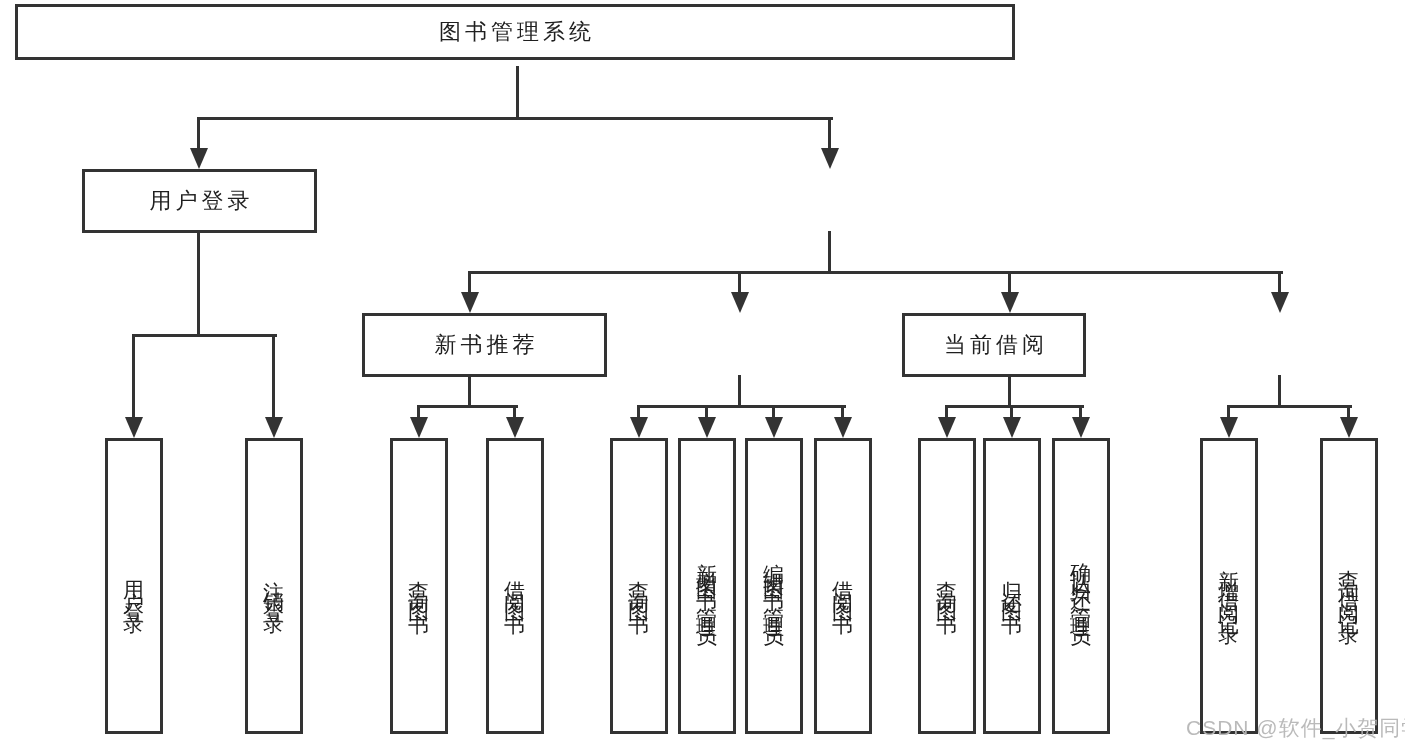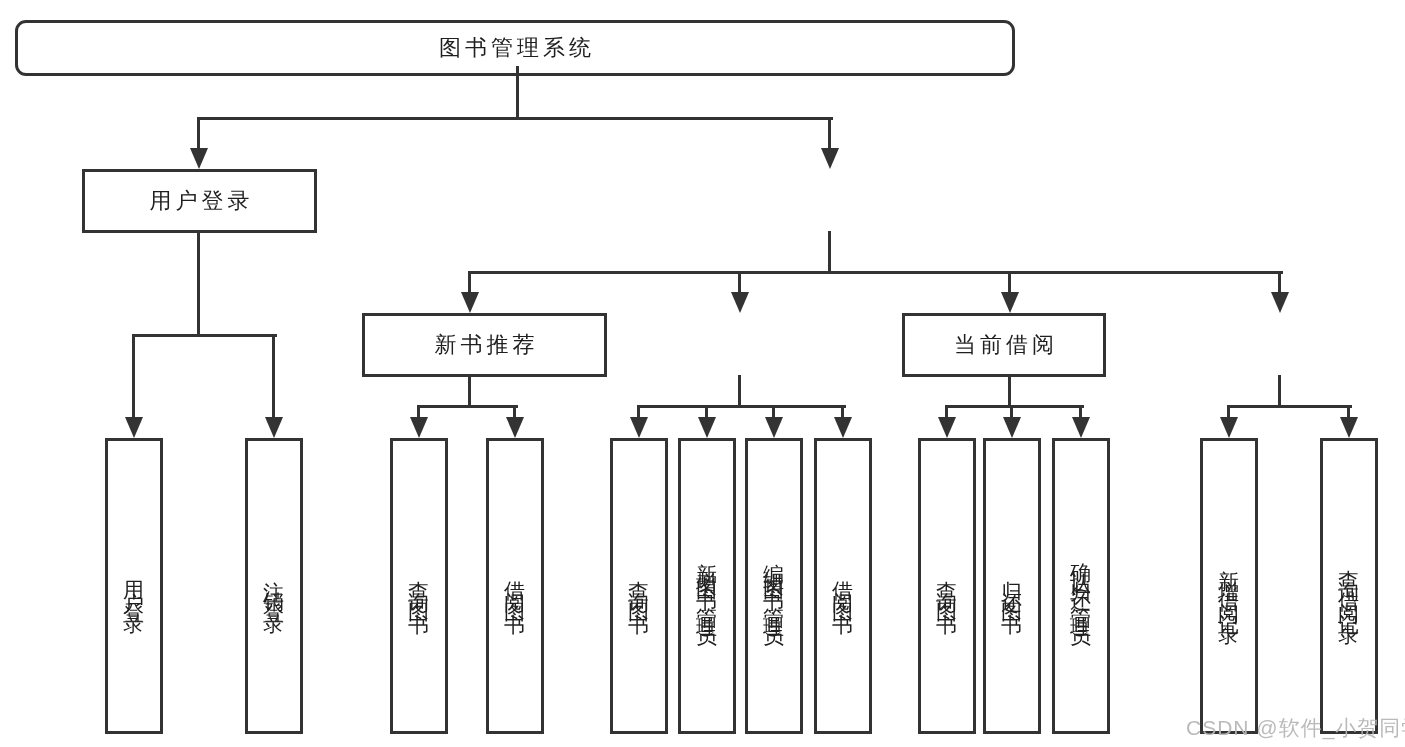--- a/index.html
+++ b/index.html
@@ -56,32 +56,32 @@
     letter-spacing: 1px;
     white-space: nowrap;
     z-index: 10;
   }
 </style>
 </head>
 <body>
 
 <div class="canvas">
 
-  <div class="box" style="left:15px; top:20px; width:1000px; height:56px;border-radius:11px;">
+  <div class="box" style="left:15px; top:4px; width:1000px; height:56px;">
     <span class="hlabel">图书管理系统</span>
   </div>
 
   <div class="box" style="left:82px; top:169px; width:235px; height:64px;">
     <span class="hlabel">用户登录</span>
   </div>
 
   <div class="box" style="left:362px; top:313px; width:245px; height:64px;">
     <span class="hlabel">新书推荐</span>
   </div>
-  <div class="box" style="left:902px; top:313px; width:204px; height:64px;">
+  <div class="box" style="left:902px; top:313px; width:184px; height:64px;">
     <span class="hlabel">当前借阅</span>
   </div>
 
   <div class="box" style="left:105px; top:438px; width:58px; height:296px;">
     <span class="vlabel">用户登录</span>
   </div>
   <div class="box" style="left:245px; top:438px; width:58px; height:296px;">
     <span class="vlabel">注销登录</span>
   </div>
 

